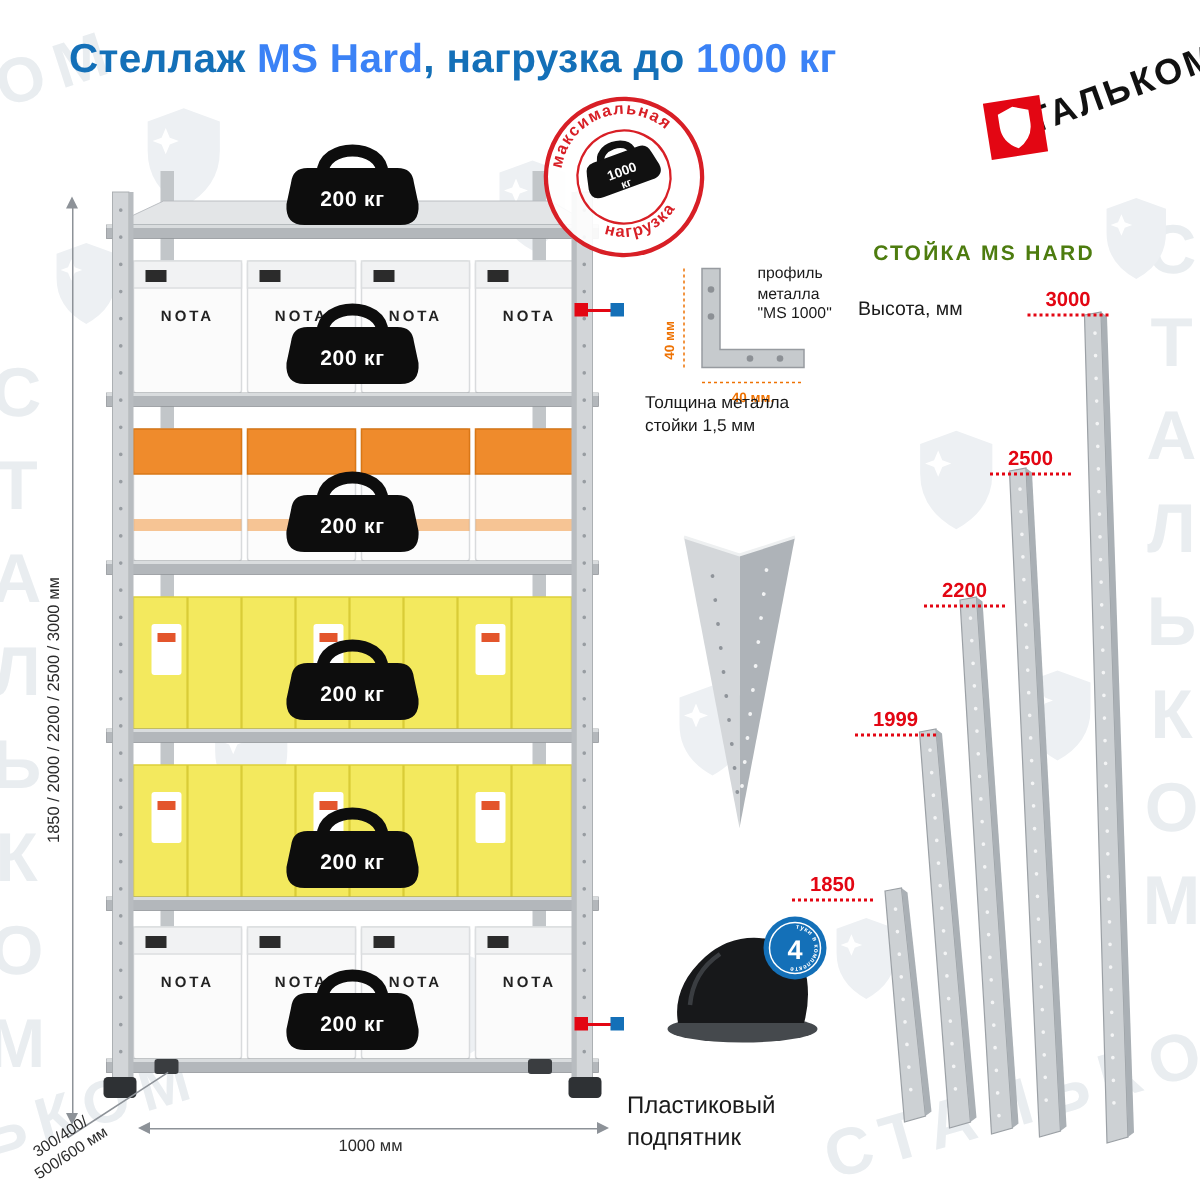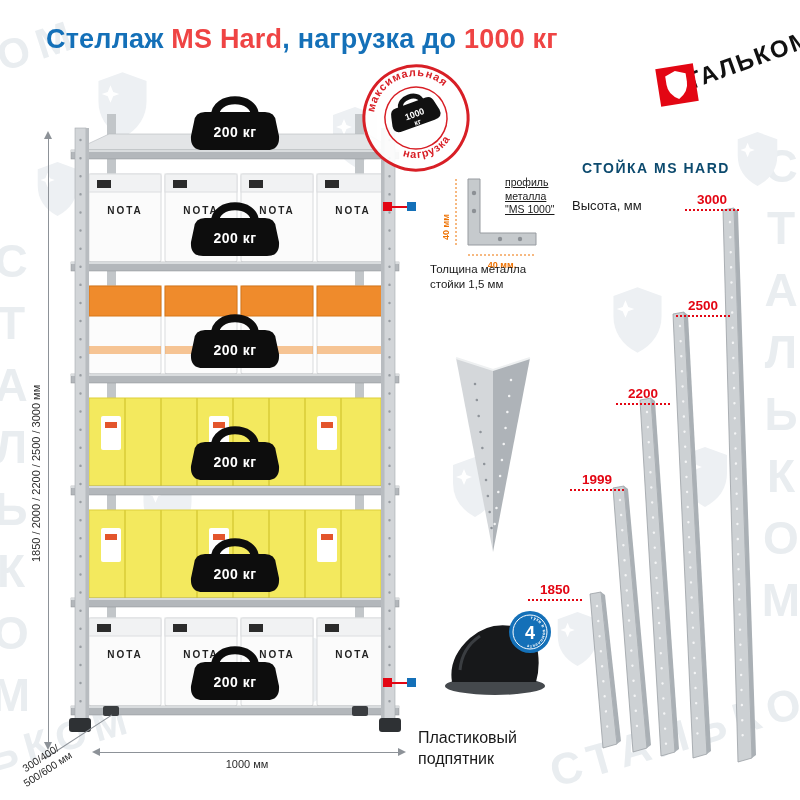--- a/index.html
+++ b/index.html
@@ -6,36 +6,36 @@
   body{width:800px;height:800px;position:relative;overflow:hidden;background:#ffffff;
        font-family:"Liberation Sans",sans-serif;}
   .abs{position:absolute;}
   
   .wm{position:absolute;z-index:0;color:#e9edf0;font-weight:bold;white-space:nowrap;user-select:none;}
   .wm.vert{writing-mode:vertical-rl;text-orientation:upright;}
   .wm-shield{position:absolute;z-index:0;}
   
   .title{left:46px;top:24px;font-size:27px;font-weight:bold;z-index:3;letter-spacing:.2px;}
   .t-blue{color:#1470b8;}
-  .t-red{color:#ef4444;}
+  .t-red{color:#3b82f6;}
   
   .comp-header{left:520px;top:78px;width:272px;text-align:center;color:#e30613;font-weight:800;
                font-size:16.5px;line-height:1.35;letter-spacing:1.2px;z-index:3;}
-  .comp-sub{left:520px;top:160px;width:272px;text-align:center;color:#0c4a6e;font-weight:800;
+  .comp-sub{left:520px;top:160px;width:272px;text-align:center;color:#4d7c0f;font-weight:800;
             font-size:14px;letter-spacing:1.5px;z-index:3;}
   .height-label{left:572px;top:198px;font-size:13px;color:#1a1a1a;z-index:3;}
   .post-label{position:absolute;width:54px;text-align:center;color:#e30613;font-weight:800;font-size:13.5px;
               border-bottom:2px dotted #e30613;padding-bottom:2px;z-index:4;}
   
   .dimline{position:absolute;background:#8d9298;z-index:3;}
   .dimtext{position:absolute;font-size:11px;color:#2b2b2b;white-space:nowrap;z-index:3;}
   .arrow{position:absolute;width:0;height:0;z-index:3;}
   
   .mid-label{position:absolute;font-size:11.5px;color:#1a1a1a;line-height:1.3;z-index:3;}
-  .profile-note{position:absolute;font-size:10.5px;color:#1a1a1a;line-height:1.3;z-index:3;text-decoration:underline;}
+  .profile-note{position:absolute;font-size:10.5px;color:#1a1a1a;line-height:1.3;z-index:3;}
   
   .marker{position:absolute;width:9px;height:9px;z-index:5;}
   .marker.red{background:#e30613;}
   .marker.blue{background:#1470b8;}
   .marker-line{position:absolute;height:2px;background:#e30613;z-index:4;}
   
   .logo-text{left:664px;top:76px;transform:rotate(-20deg);transform-origin:0 0;color:#111;
              font-weight:800;font-size:24px;letter-spacing:2px;z-index:2;white-space:nowrap;}
   .logo-square{left:658px;top:66px;width:38px;height:38px;background:#e30613;transform:rotate(-9deg);
                z-index:3;display:flex;align-items:center;justify-content:center;}
@@ -394,16 +394,16 @@
   </g>
 
   <g>
     <polygon points="175,18 186,16 204,566 190,570" fill="#cdd1d4" stroke="#9ba0a5" stroke-width="0.8"></polygon>
     <polygon points="186,16 190,19 208,563 204,566" fill="#aab0b5"></polygon>
     <line x1="182" y1="30" x2="195" y2="558" stroke="#f3f4f5" stroke-width="2.4" stroke-linecap="round" stroke-dasharray="0.1 15"></line>
   </g>
 </svg>
 
 <div class="post-label" style="left:685px;top:192px">3000</div>
-<div class="post-label" style="left:676px;top:298px">2500</div>
+<div class="post-label" style="left:660px;top:298px">2500</div>
 <div class="post-label" style="left:616px;top:386px">2200</div>
 <div class="post-label" style="left:570px;top:472px">1999</div>
 <div class="post-label" style="left:528px;top:582px">1850</div>
 
 </body></html>

